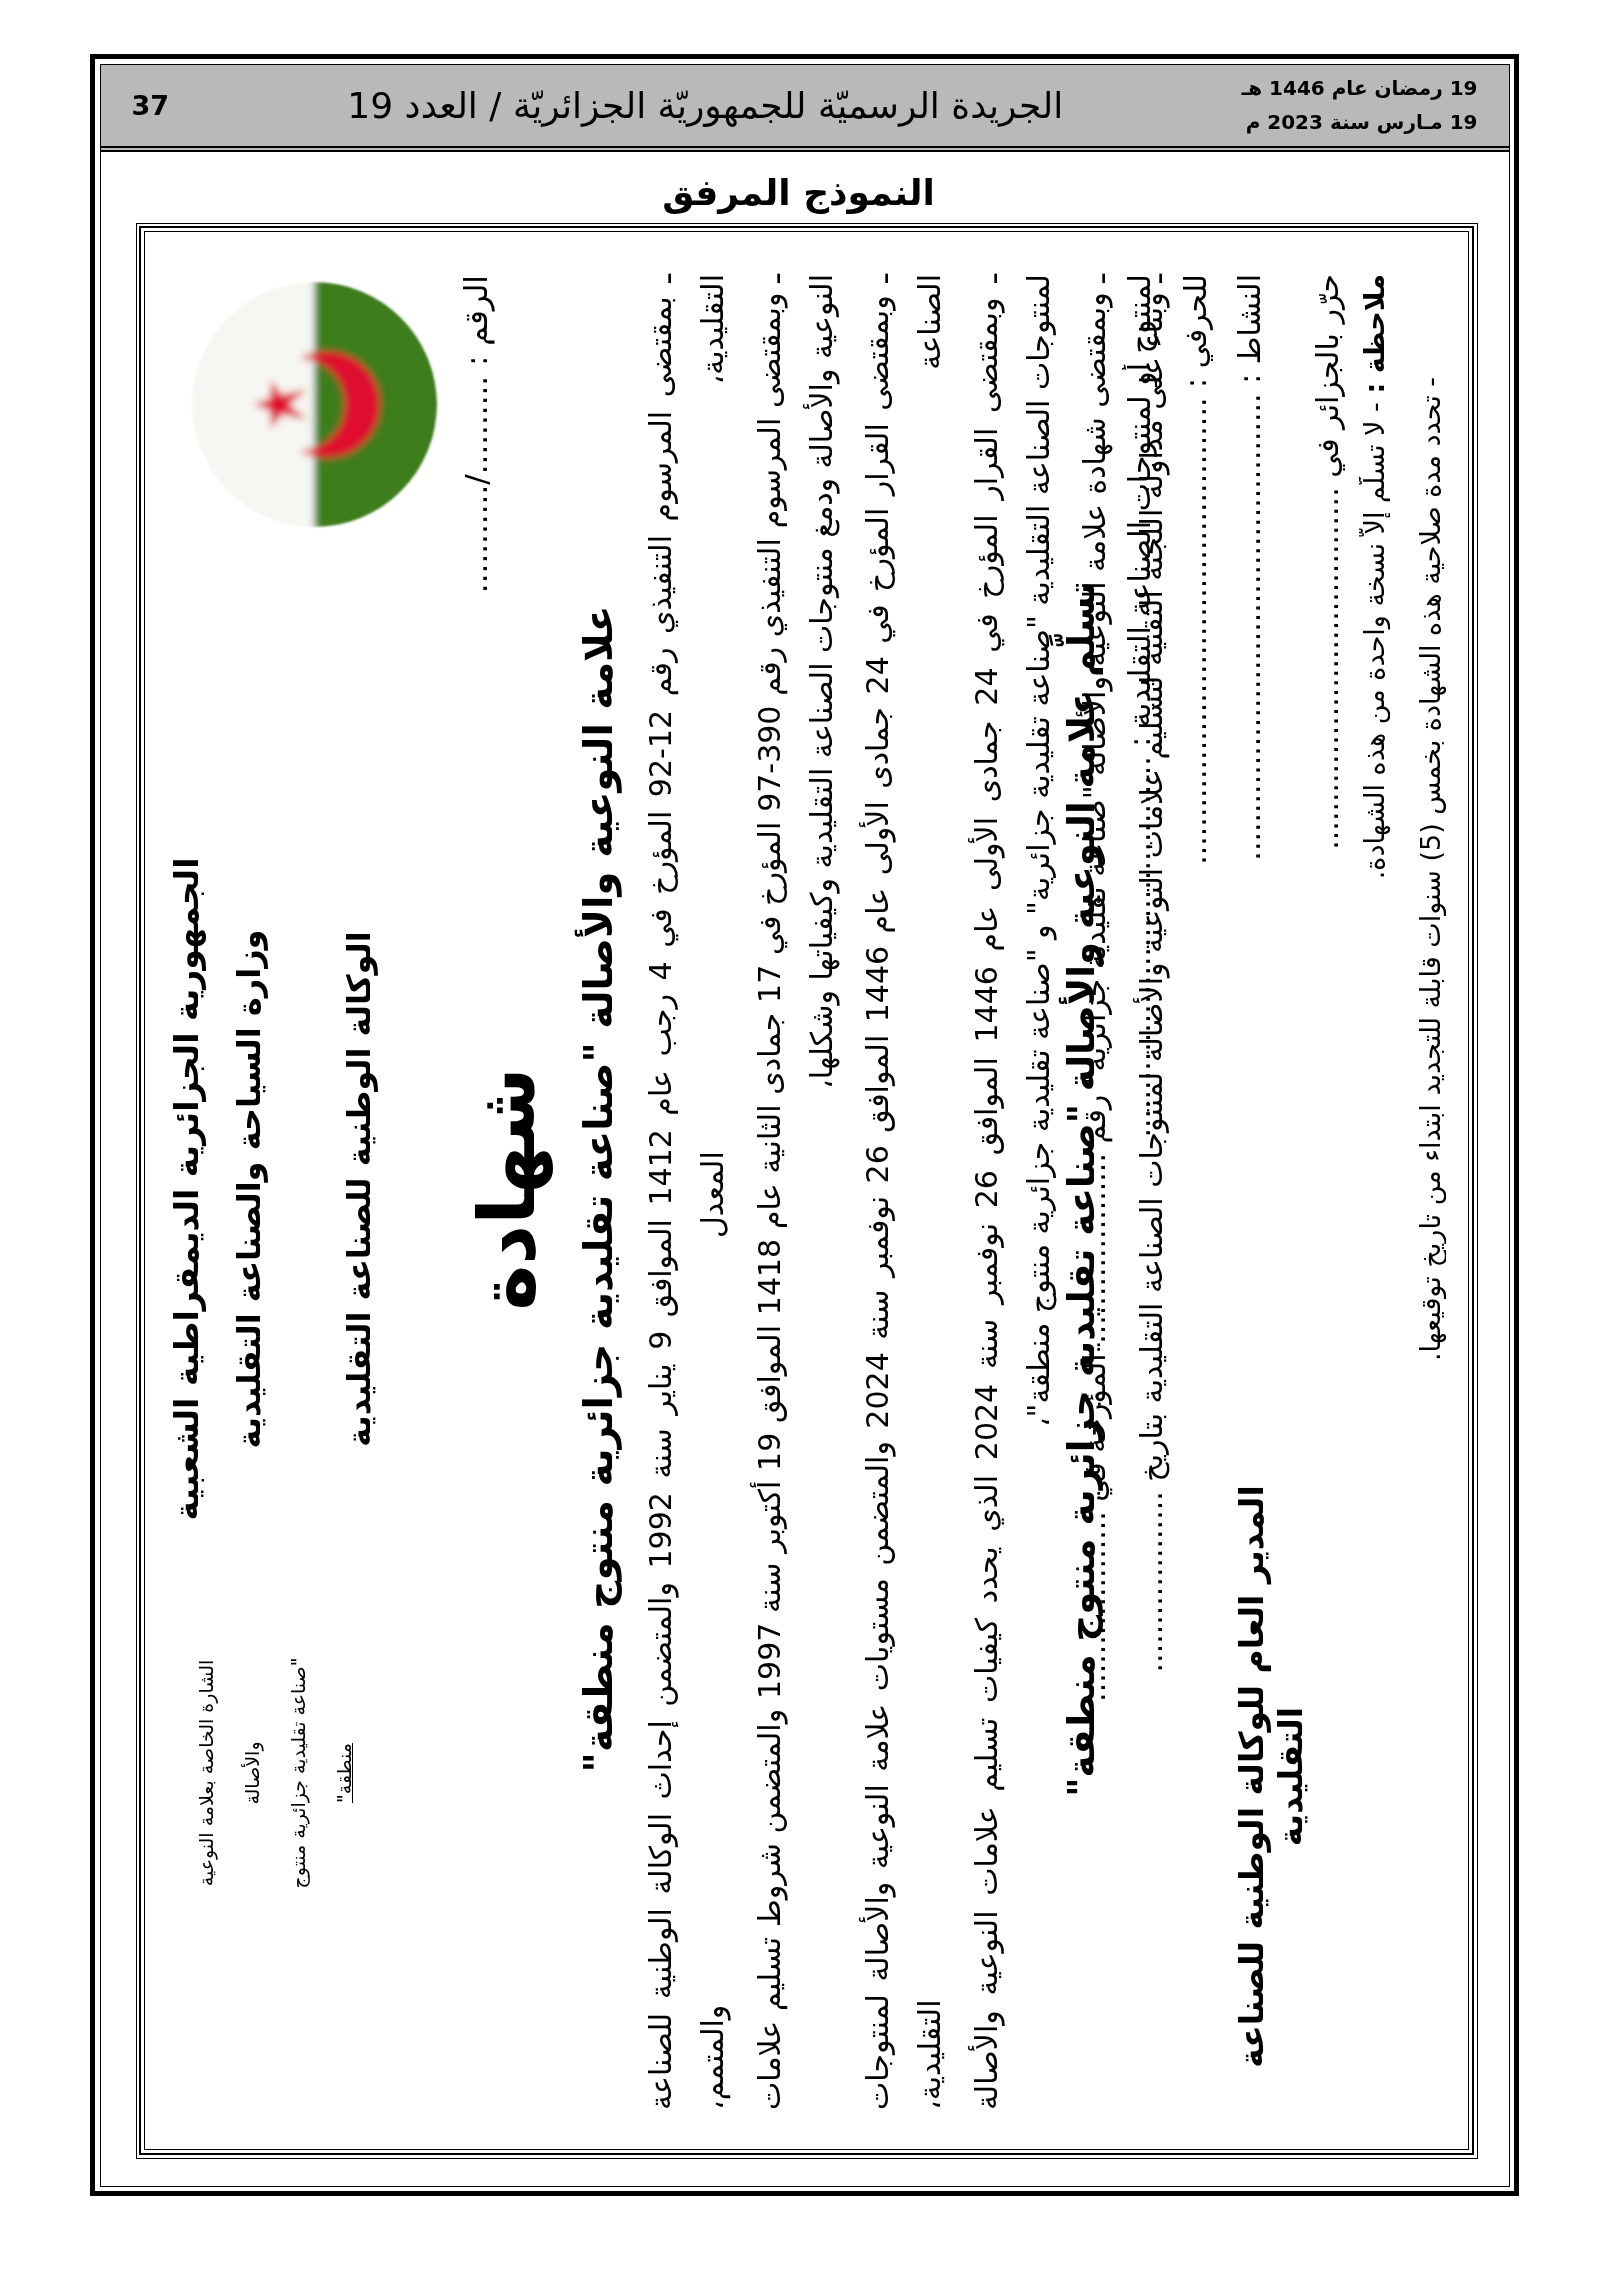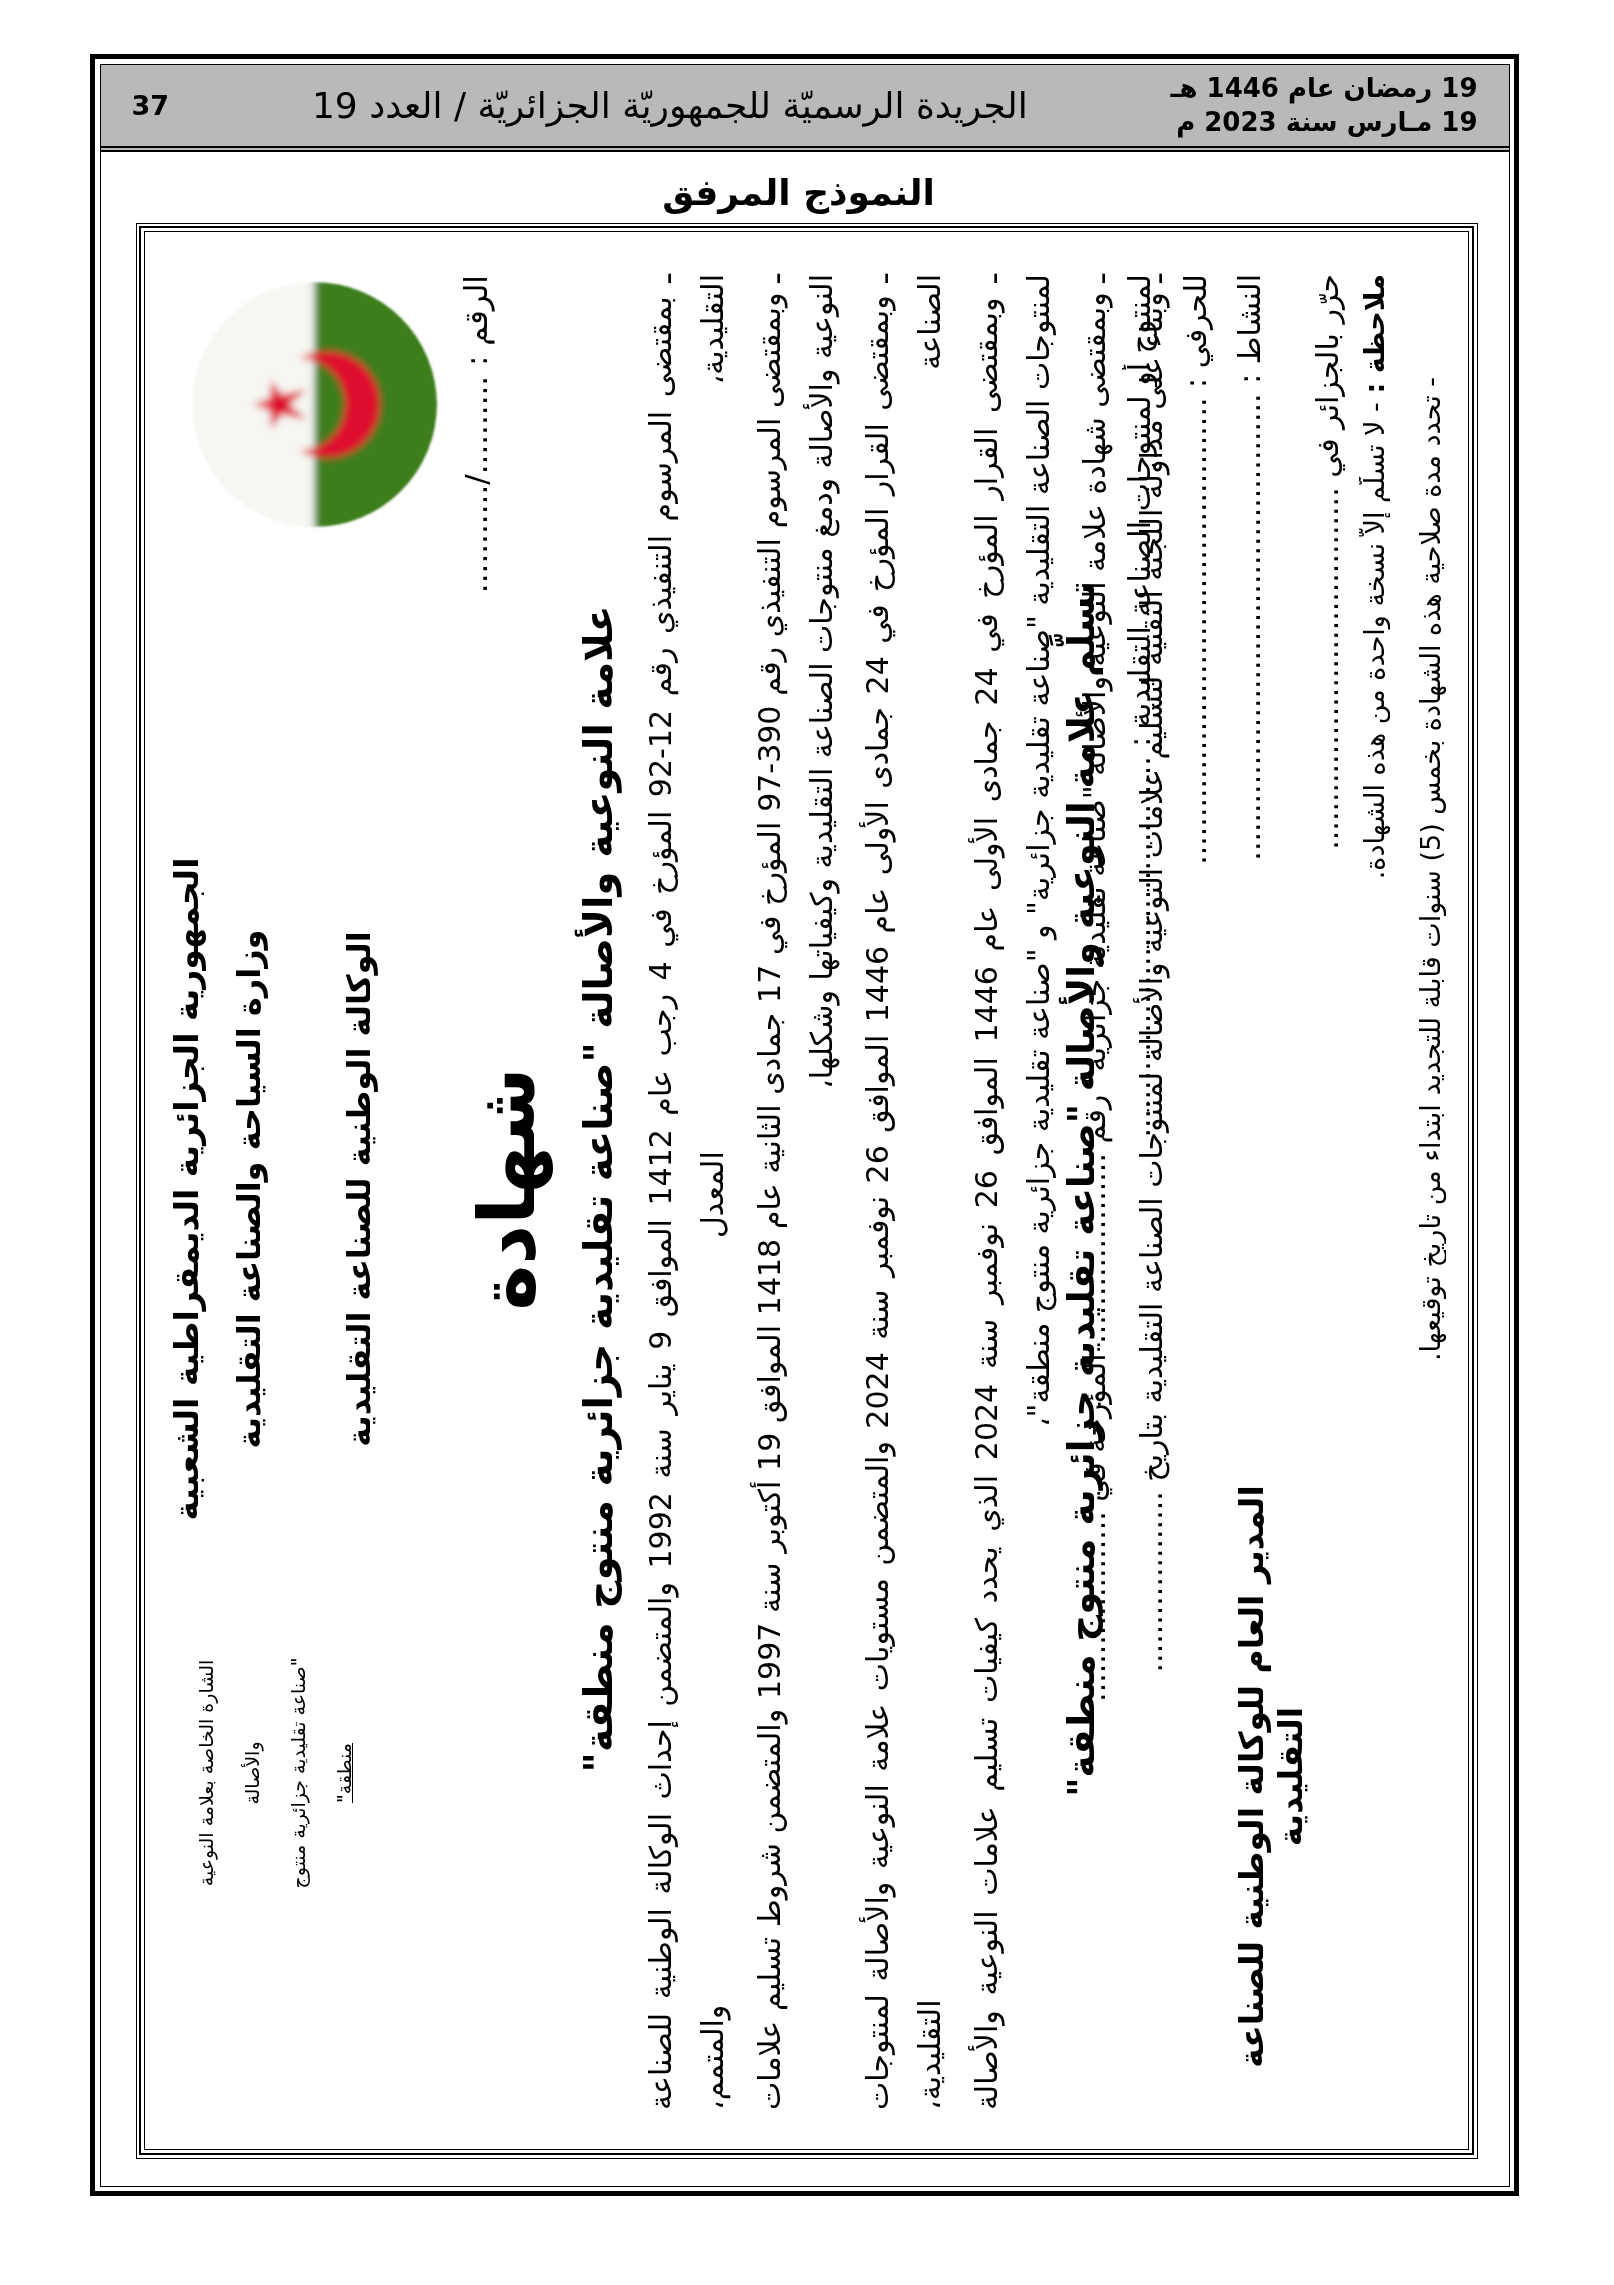--- a/index.html
+++ b/index.html
@@ -18,21 +18,21 @@
     width:100%;height:100%;border:1.8px solid #000;position:relative;
   }
 
   
   .journal-header{
     position:absolute;left:0;top:0;right:0;height:87px;
     background:#b9b9b9;border-bottom:6.3px double #000;
     display:flex;align-items:center;justify-content:space-between;
     padding:0 31px;direction:rtl;
   }
-  .hdr-dates{font-weight:bold;font-size:26px;line-height:34px;text-align:right;white-space:nowrap;}
+  .hdr-dates{font-weight:bold;font-size:20px;line-height:34px;text-align:right;white-space:nowrap;}
   .hdr-title{font-weight:normal;font-size:36px;white-space:nowrap;}
   .hdr-page{font-weight:bold;font-size:27px;}
 
   
   .model-title{
     position:absolute;left:0;right:12px;top:107px;text-align:center;
     font-weight:bold;font-size:36px;direction:rtl;
   }
 
   

